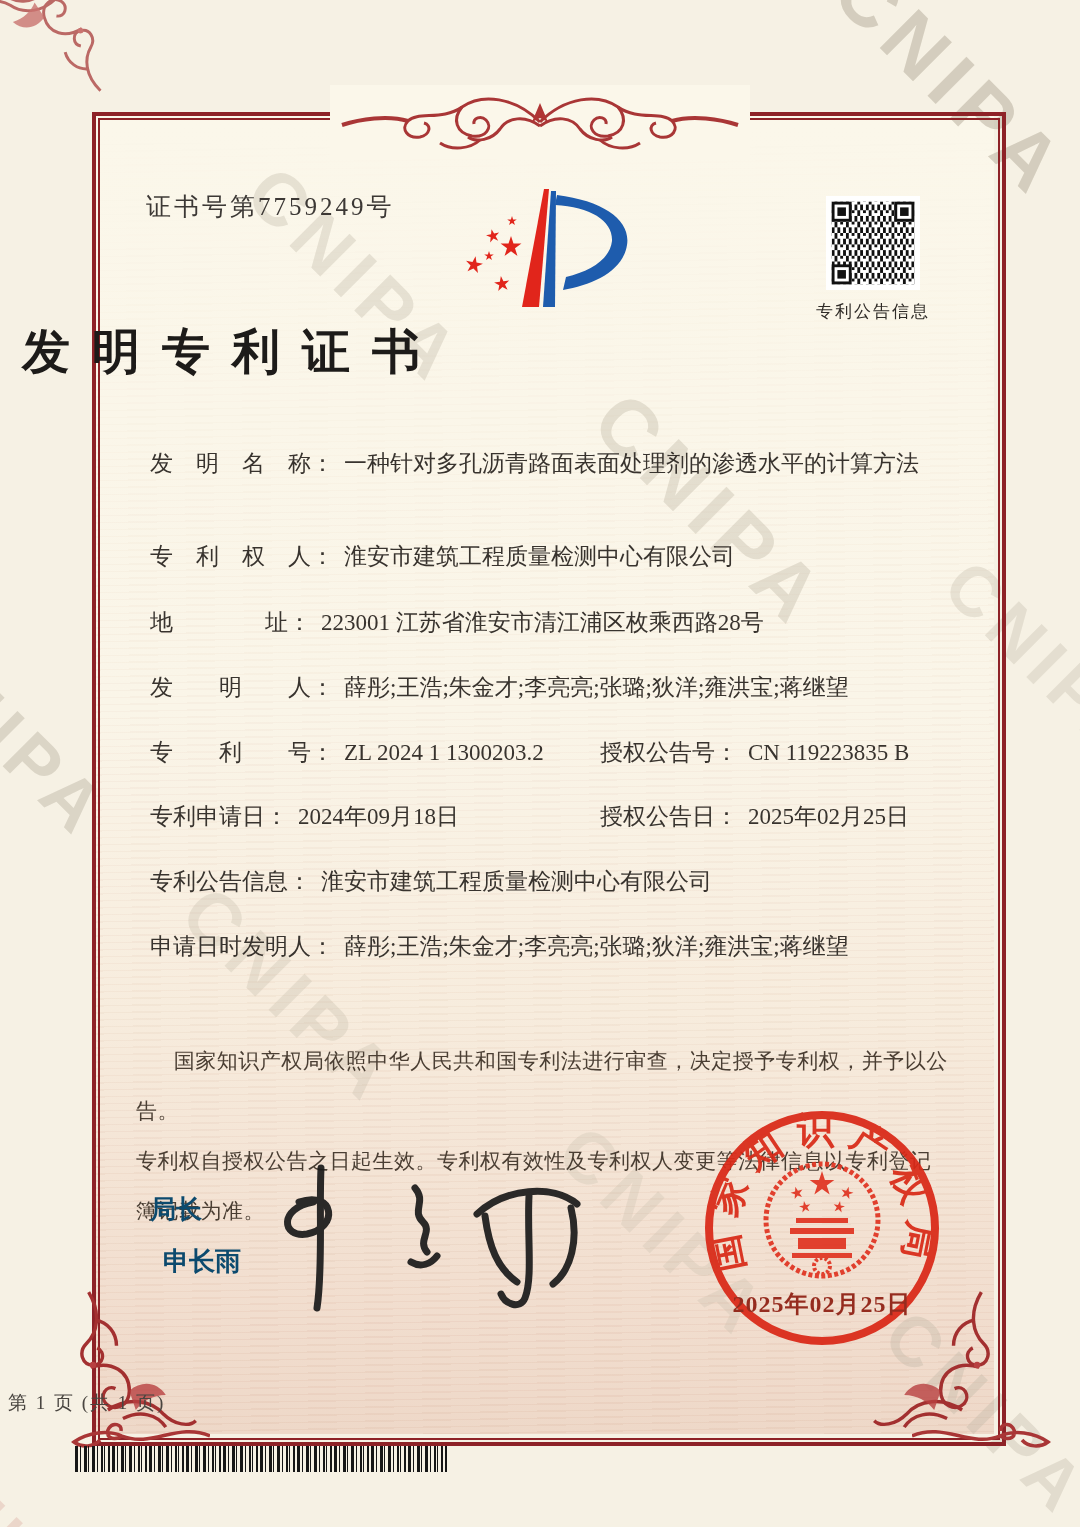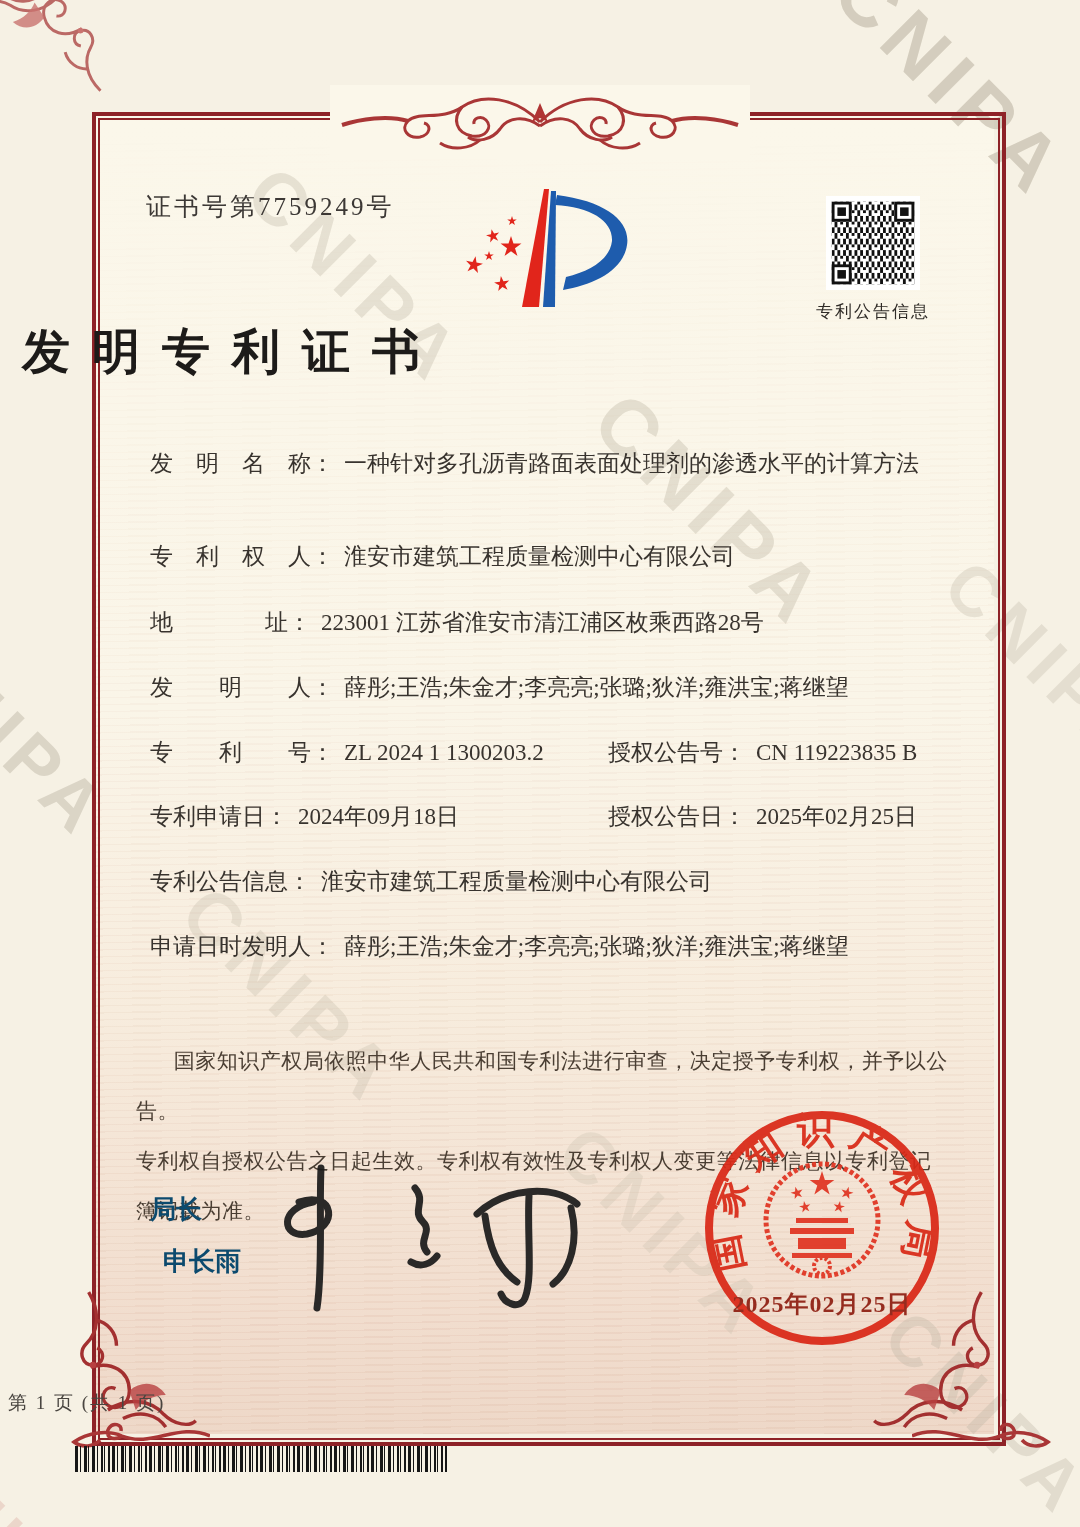--- a/index.html
+++ b/index.html
@@ -22,21 +22,21 @@
   .content{position:absolute;inset:0;z-index:4;}
   .cert-no{position:absolute;left:146px;top:190px;font-size:25px;letter-spacing:3px;color:#3c3835;}
   .logo{position:absolute;left:445px;top:183px;width:190px;height:130px;}
   .qr-box{position:absolute;left:826px;top:196px;width:94px;height:94px;background:#fff;}
   .qr-caption{position:absolute;left:798px;top:300px;width:150px;text-align:center;
               font-size:17px;letter-spacing:2px;color:#2f2b27;}
   .title{position:absolute;left:0;top:320px;width:100%;margin:0;text-align:left;
          font-size:48px;font-weight:600;letter-spacing:22px;text-indent:22px;color:#1d1b19;}
   .row{position:absolute;left:150px;width:810px;font-size:23px;color:#38332e;white-space:nowrap;}
   .row .val{margin-left:10px;}
-  .pair2{position:absolute;left:450px;top:0;margin-left:8px;}
+  .pair2{position:absolute;left:450px;top:0;}
   .legal{position:absolute;left:136px;top:1036px;width:812px;font-size:21px;line-height:50px;
          color:#4a3e33;letter-spacing:.5px;}
   .legal p{margin:0;}
   .legal .l1{text-indent:1.8em;}
   .signer-title,.signer-name{position:absolute;left:150px;font-size:26px;font-weight:bold;
          font-family:"Liberation Sans","DejaVu Sans",sans-serif;color:#0c4a6e;text-align:right;}
   .signer-title{top:1192px;}
   .signer-name{top:1244px;margin-left:13px;}
   .signature{position:absolute;left:265px;top:1150px;width:340px;height:170px;}
   .seal{position:absolute;left:700px;top:1106px;width:244px;height:244px;opacity:.93;}

